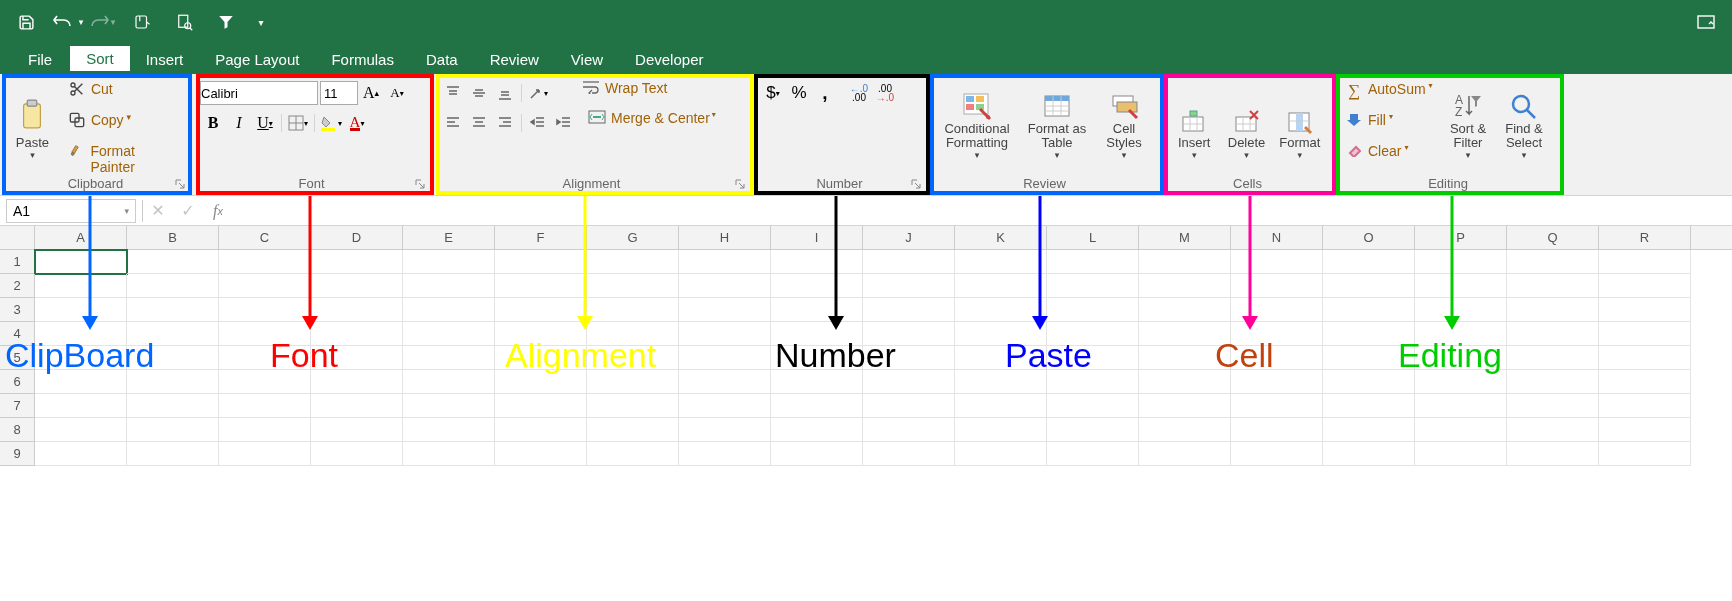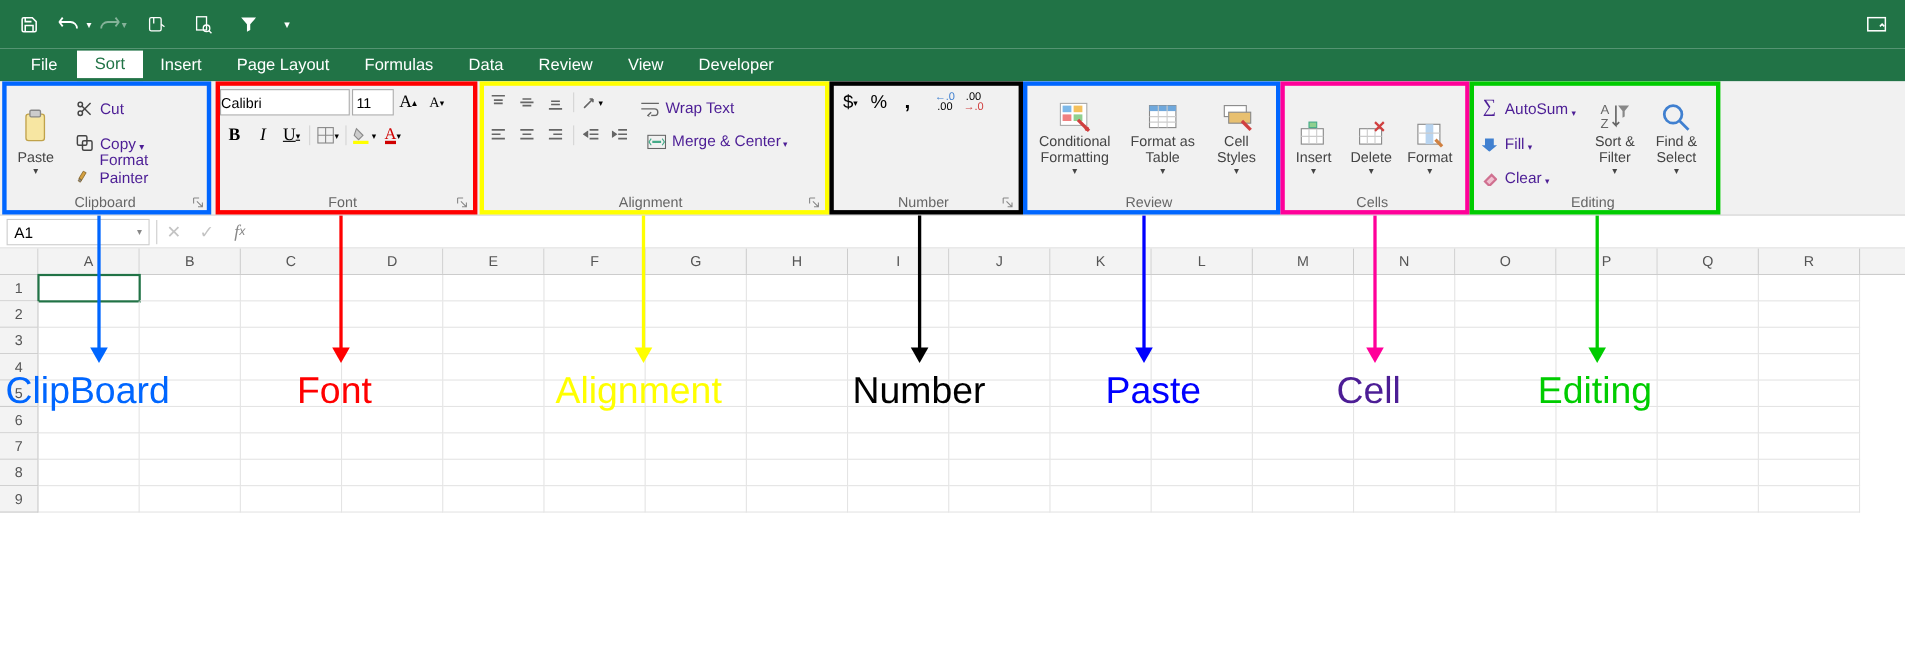--- a/index.html
+++ b/index.html
@@ -22,21 +22,21 @@
 
 
 .ribbon { height: 122px; background: #f1f1f1; border-bottom: 1px solid #d4d4d4; display: flex; }
 .group { border-right: 1px solid #d4d4d4; display: flex; flex-direction: column; position: relative; }
 .group-body { flex: 1; display: flex; padding: 4px 6px 0; }
 .group-label { height: 24px; font-size: 13px; color: #666; text-align: center; display:flex; align-items:center; justify-content:center; position:relative; }
 .group-label .launcher { position:absolute; right:4px; bottom:3px; width:14px; height:14px; }
 .btn-big { display:flex; flex-direction:column; align-items:center; justify-content:flex-end; width:54px; height:84px; font-size:13px; text-align:center; cursor:pointer; color:#444; padding-bottom:2px;}
 .btn-big .drop { font-size:9px; }
 .btn-stack { display:flex; flex-direction:column; justify-content:space-around; }
-.btn-row { display:flex; align-items:flex-end; height:26px; font-size:14px; color:#4c1d95; cursor:pointer; padding:0 4px; }
+.btn-row { display:flex; align-items:flex-start; height:26px; font-size:14px; color:#a16207; cursor:pointer; padding:0 4px; }
 .btn-row .ic { width:20px; display:flex; justify-content:center; margin-right:4px;}
 .icon-btn { width:26px; height:26px; display:flex; align-items:center; justify-content:center; cursor:pointer; }
 .font-row { display:flex; align-items:center; height:30px; padding:2px 2px;}
 select, input.combo { height:24px; font-size:13px; border:1px solid #aaa; background:#fff; }
 .sep-v { width:1px; background:#d4d4d4; margin:4px 3px; align-self:stretch;}
 
 
 .outline { position:absolute; top:0; bottom:0; pointer-events:none; }
 
 
@@ -753,19 +753,19 @@
     <div class="anno-text" style="left: 775px; top: 336px; color: rgb(0, 0, 0);">Number</div>
     <svg class="arrow" width="24" height="134" style="left: 1028px; top: 196px;">
       <line x1="12" y1="0" x2="12" y2="122" stroke="#0000ff" stroke-width="3"></line>
       <path d="M4 120 L12 134 L20 120 z" fill="#0000ff"></path>
     </svg>
     <div class="anno-text" style="left: 1005px; top: 336px; color: rgb(0, 0, 255);">Paste</div>
     <svg class="arrow" width="24" height="134" style="left: 1238px; top: 196px;">
       <line x1="12" y1="0" x2="12" y2="122" stroke="#ff0099" stroke-width="3"></line>
       <path d="M4 120 L12 134 L20 120 z" fill="#ff0099"></path>
     </svg>
-    <div class="anno-text" style="left: 1215px; top: 336px; color: #4c1d95;">Cell</div>
+    <div class="anno-text" style="left: 1215px; top: 336px; color: #c2410c;">Cell</div>
     <svg class="arrow" width="24" height="134" style="left: 1440px; top: 196px;">
       <line x1="12" y1="0" x2="12" y2="122" stroke="#00cc00" stroke-width="3"></line>
       <path d="M4 120 L12 134 L20 120 z" fill="#00cc00"></path>
     </svg>
     <div class="anno-text" style="left: 1398px; top: 336px; color: rgb(0, 204, 0);">Editing</div>
   </div>
 
 </body></html>

